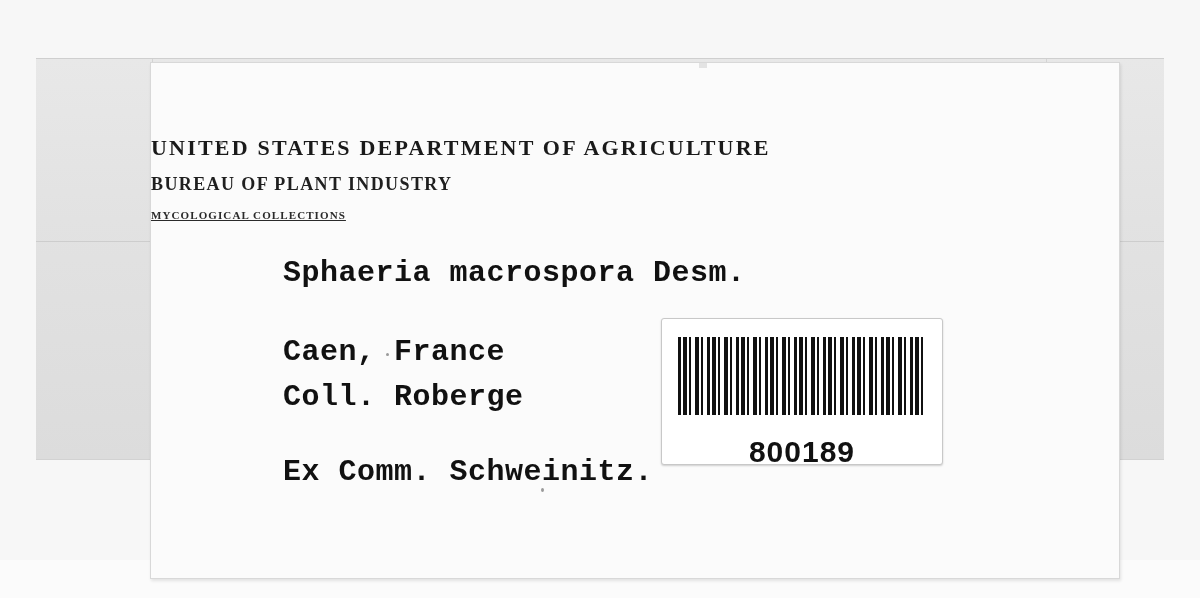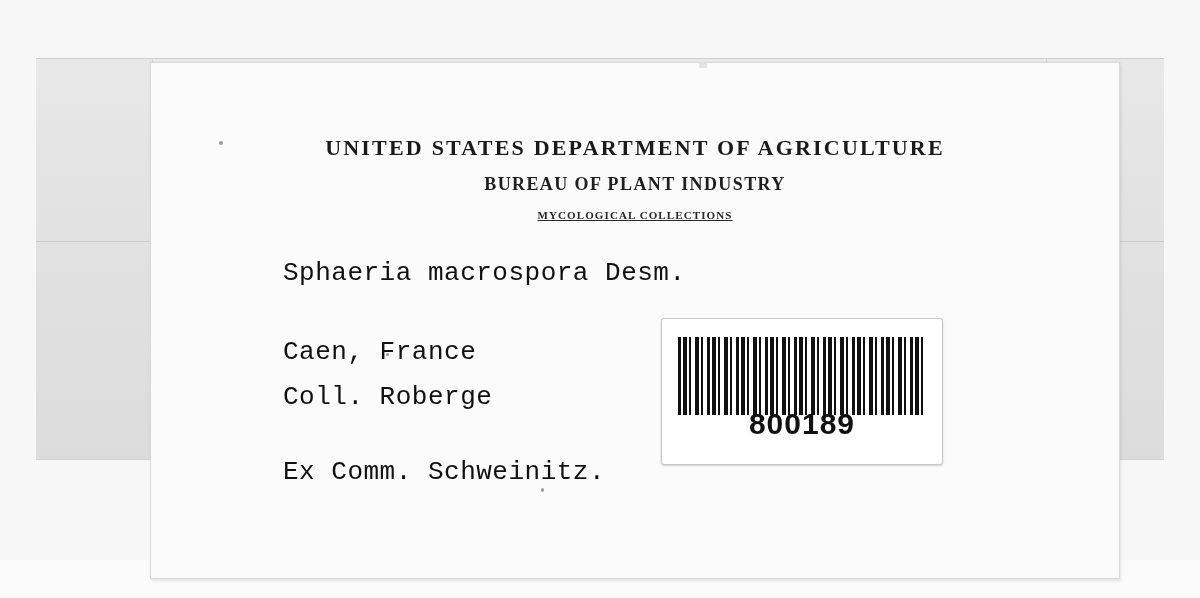--- a/index.html
+++ b/index.html
@@ -86,21 +86,21 @@
     position: absolute;
     left: 548px;
     top: 0;
     width: 8px;
     height: 5px;
     background: #e3e3e3;
   }
 
   
   .heading {
-    text-align: center;
+    text-align: left;
     margin-top: 72px;
   }
   .heading .line1 {
     font-family: "Liberation Serif", serif;
     font-weight: bold;
     font-size: 22px;
     letter-spacing: 2.2px;
     color: #1a1a1a;
   }
   .heading .line2 {
@@ -120,23 +120,24 @@
     margin-top: 14px;
     text-decoration: underline;
   }
 
   
   .body-text {
     margin-top: 30px;
     padding-left: 132px;
     color: #111;
     font-family: "Liberation Mono", monospace;
-    font-size: 26px;
+    font-size: 30px;
     line-height: 45px;
     letter-spacing: 0.5px;
+    font-weight: bold;
   }
   .body-text .indent {
     padding-left: 60px;
   }
   .body-text .gap {
     height: 34px;
   }
   .body-text .gap-small {
     height: 30px;
   }
@@ -164,21 +165,21 @@
         #111 0px, #111 3px, #fff 3px, #fff 5px,
         #111 5px, #111 9px, #fff 9px, #fff 11px,
         #111 11px, #111 13px, #fff 13px, #fff 17px,
         #111 17px, #111 21px, #fff 21px, #fff 23px,
         #111 23px, #111 25px, #fff 25px, #fff 29px);
   }
   .barcode-number {
     position: absolute;
     left: 0;
     right: 0;
-    top: 88px;
+    top: 116px;
     text-align: center;
     font-family: "Liberation Sans", sans-serif;
     font-weight: bold;
     font-size: 30px;
     letter-spacing: 1px;
     color: #111;
   }
 
   
   .speck {

